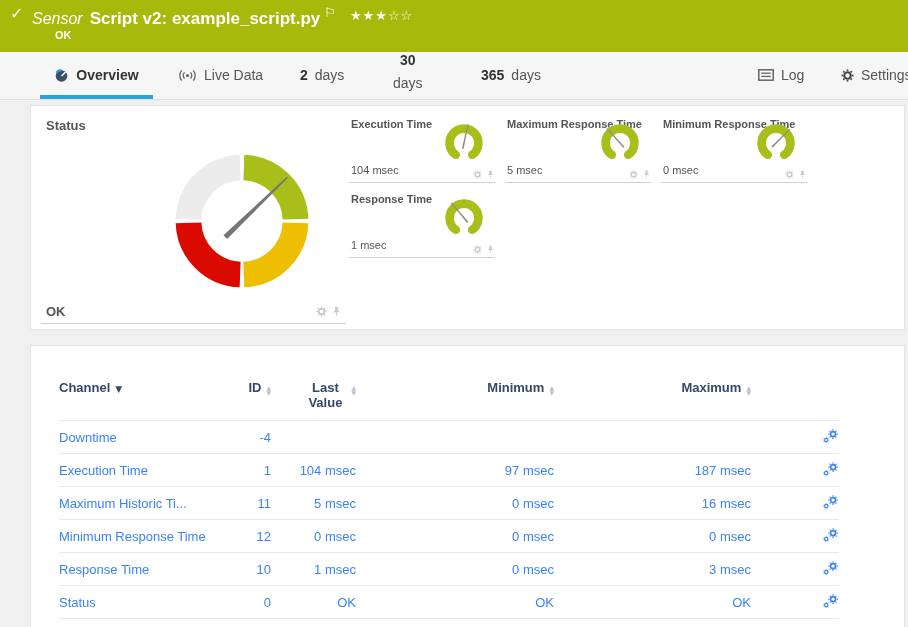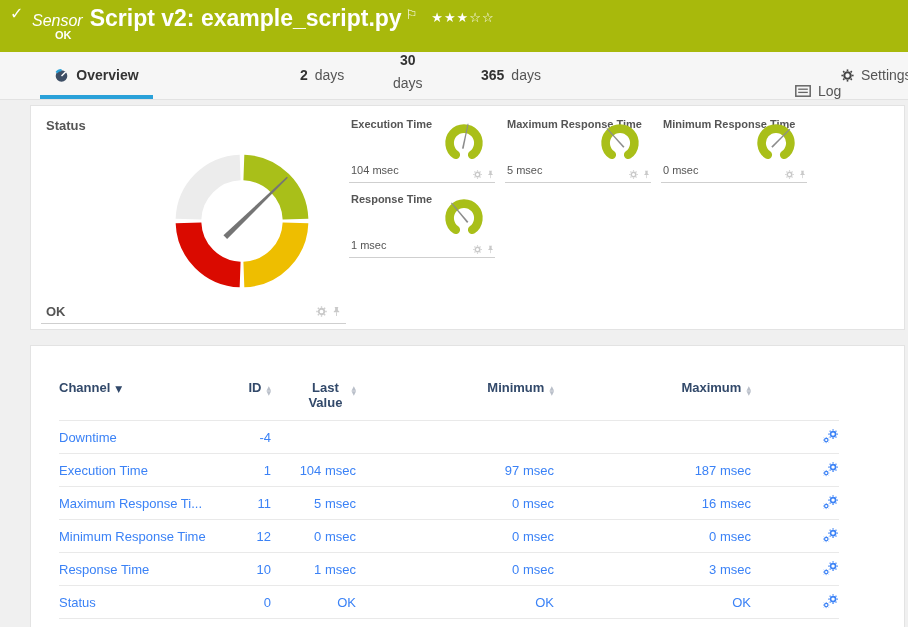--- a/index.html
+++ b/index.html
@@ -4,33 +4,33 @@
 <style>
   html,body{margin:0;padding:0;}
   body{font-family:"Liberation Sans",sans-serif;background:#f0f0f0;}
   .screen{position:relative;width:908px;height:627px;overflow:hidden;background:#f0f0f0;}
 
   
   .topbar{position:absolute;left:0;top:0;width:908px;height:52px;background:#a8b90c;color:#fff;}
   .topbar .check{position:absolute;left:10px;top:4px;font-family:"DejaVu Sans",sans-serif;font-size:16px;font-weight:bold;}
   .topbar .titleline{position:absolute;left:32px;top:5px;white-space:nowrap;}
   .topbar .kind{font-style:italic;font-size:16px;margin-right:7px;}
-  .topbar .title{font-size:23px;font-weight:bold;}
+  .topbar .title{font-size:17px;font-weight:bold;}
   .topbar .flag{font-family:"DejaVu Sans",sans-serif;font-size:13px;vertical-align:7px;margin-left:4px;}
   .topbar .stars{font-family:"DejaVu Sans",sans-serif;font-size:13px;letter-spacing:1px;vertical-align:4px;margin-left:14px;}
   .topbar .okline{position:absolute;left:55px;top:29px;font-size:11px;font-weight:bold;}
 
   
   .tabbar{position:absolute;left:0;top:52px;width:908px;height:47px;background:#f6f6f6;border-bottom:1px solid #e2e2e2;font-size:14px;color:#555;}
   .tab{position:absolute;top:0;height:46px;display:flex;align-items:center;gap:7px;cursor:pointer;white-space:nowrap;}
   .tab .num{font-weight:bold;color:#333;}
   .tab-overview{left:40px;width:113px;justify-content:center;font-weight:bold;color:#333;}
   .tab-overview .underline{position:absolute;left:0;bottom:-1px;width:100%;height:4px;background:#2aa1d9;}
   .tab-live{left:178px;} .tab-2d{left:300px;} .tab-30d{left:393px;flex-direction:column;} .tab-365d{left:481px;}
-  .tab-historic{left:601px;} .tab-log{left:795px;margin-top:16px;} .tab-settings{left:841px;}
+  .tab-historic{left:601px;} .tab-log{left:758px;} .tab-settings{left:841px;}
   .tabicon{display:inline-block;color:#666;}
 
   
   .panel{position:absolute;left:30px;width:875px;background:#fff;border:1px solid #e3e3e3;box-sizing:border-box;}
   .panel-gauges{top:105px;height:225px;}
   .panel-table{top:345px;height:290px;}
 
   
   .status-cell{position:absolute;left:10px;top:8px;width:305px;height:209px;border-bottom:1px solid #cfcfcf;}
   .status-label{position:absolute;left:5px;top:4px;font-size:13px;font-weight:bold;color:#555;}
@@ -123,20 +123,26 @@
     <div class="okline">OK</div>
   </div>
 
   <div class="tabbar">
     <div class="tab tab-overview">
       <svg class="tabicon" width="15" height="15">
           <use href="#speedo" width="15" height="15"></use>
         </svg>
       <span>Overview</span>
       <span class="underline"></span>
+    </div>
+    <div class="tab tab-live">
+      <svg class="tabicon" width="19" height="13">
+          <use href="#broadcast" width="19" height="13"></use>
+        </svg>
+      <span>Live Data</span>
     </div>
     <div class="tab tab-2d">
       <span class="num">2</span>
       <span>days</span>
     </div>
     <div class="tab tab-30d">
       <span class="num">30</span>
       <span>days</span>
     </div>
     <div class="tab tab-365d">
@@ -296,21 +302,21 @@
           <td class="col-id">1</td>
           <td class="col-last">104 msec</td>
           <td class="col-min">97 msec</td>
           <td class="col-max">187 msec</td>
           <td class="col-edit"><svg width="17" height="17" viewBox="0 0 20 20">
                 <use href="#gear" x="7" y="0" width="12" height="12"></use>
                 <use href="#gear" x="1" y="9" width="8" height="8"></use>
               </svg></td>
         </tr>
         <tr>
-          <td class="col-channel">Maximum Response Ti...</td>
+          <td class="col-channel">Maximum Historic Ti...</td>
           <td class="col-id">11</td>
           <td class="col-last">5 msec</td>
           <td class="col-min">0 msec</td>
           <td class="col-max">16 msec</td>
           <td class="col-edit"><svg width="17" height="17" viewBox="0 0 20 20">
                 <use href="#gear" x="7" y="0" width="12" height="12"></use>
                 <use href="#gear" x="1" y="9" width="8" height="8"></use>
               </svg></td>
         </tr>
         <tr>

